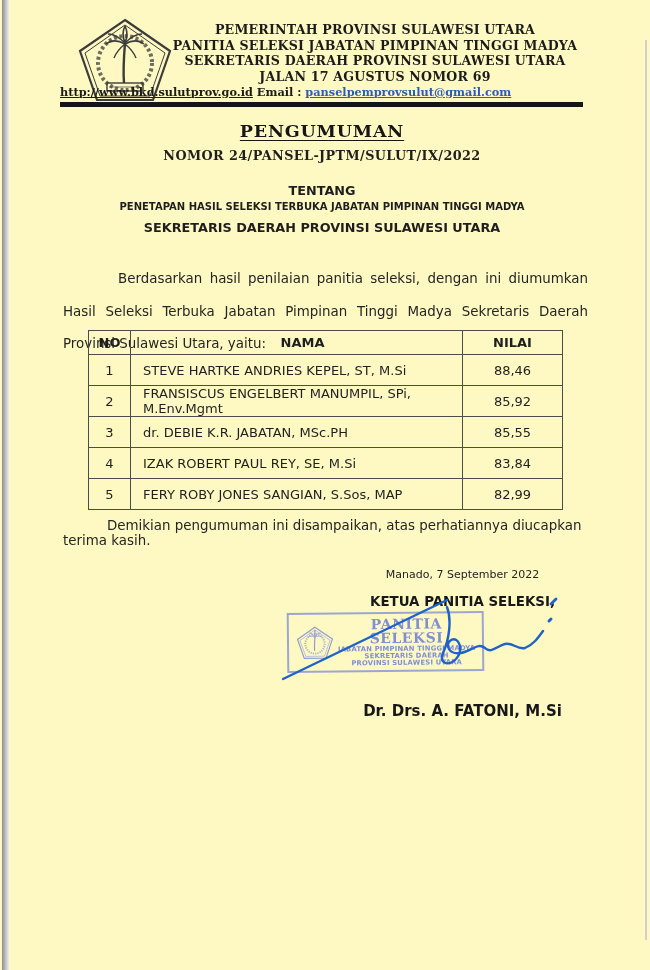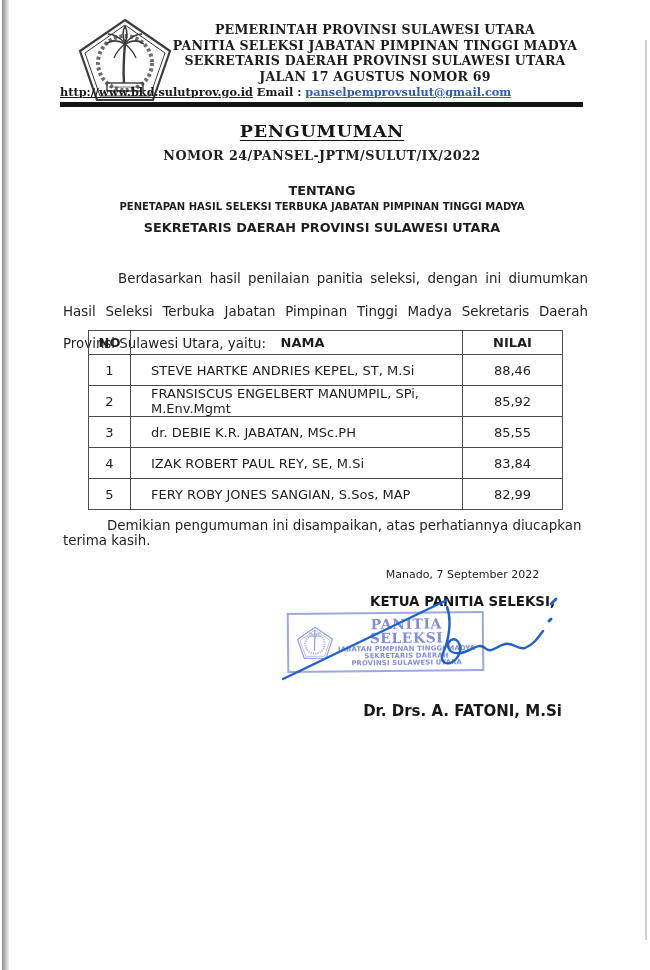--- a/index.html
+++ b/index.html
@@ -1,21 +1,21 @@
 <!DOCTYPE html>
 <html><head>
 <meta charset="utf-8">
 <style>
   * { margin: 0; padding: 0; box-sizing: border-box; }
   html, body { background: #e9e9e9; }
   .page {
     position: relative;
     width: 650px;
     height: 970px;
-    background: #ffffff;
+    background: #fef9c3;
     overflow: hidden;
     font-family: "DejaVu Sans", sans-serif;
     color: #1e1e1e;
   }
   .scan-edge-left {
     position: absolute; left: 2px; top: 0; width: 7px; height: 970px;
     background: linear-gradient(to right, #8d8d8d, #c9c9c9 60%, #ededed);
   }
   .scan-edge-right {
     position: absolute; right: 3px; top: 40px; width: 2px; height: 900px;
@@ -102,21 +102,21 @@
     border-collapse: collapse;
     font-size: 13px;
     color: #1f1f1f;
   }
   .result-table th, .result-table td {
     border: 1.5px solid #4c4c4c;
   }
   .result-table th { height: 24px; font-size: 13px; font-weight: bold; text-align: center; }
   .result-table td { height: 31px; }
   .col-no { width: 42px; text-align: center; }
-  .col-nama { text-align: left; padding-left: 20px; }
+  .col-nama { text-align: left; padding-left: 12px; }
   .col-nilai { width: 100px; text-align: center; }
 
   
   .place-date {
     position: absolute; left: 320px; top: 568px; width: 285px;
     text-align: center; font-size: 11px; color: #242424;
   }
   .signer-title {
     position: absolute; left: 320px; top: 594px; width: 285px;
     text-align: center; font-weight: bold; font-size: 13.4px; color: #181818;

